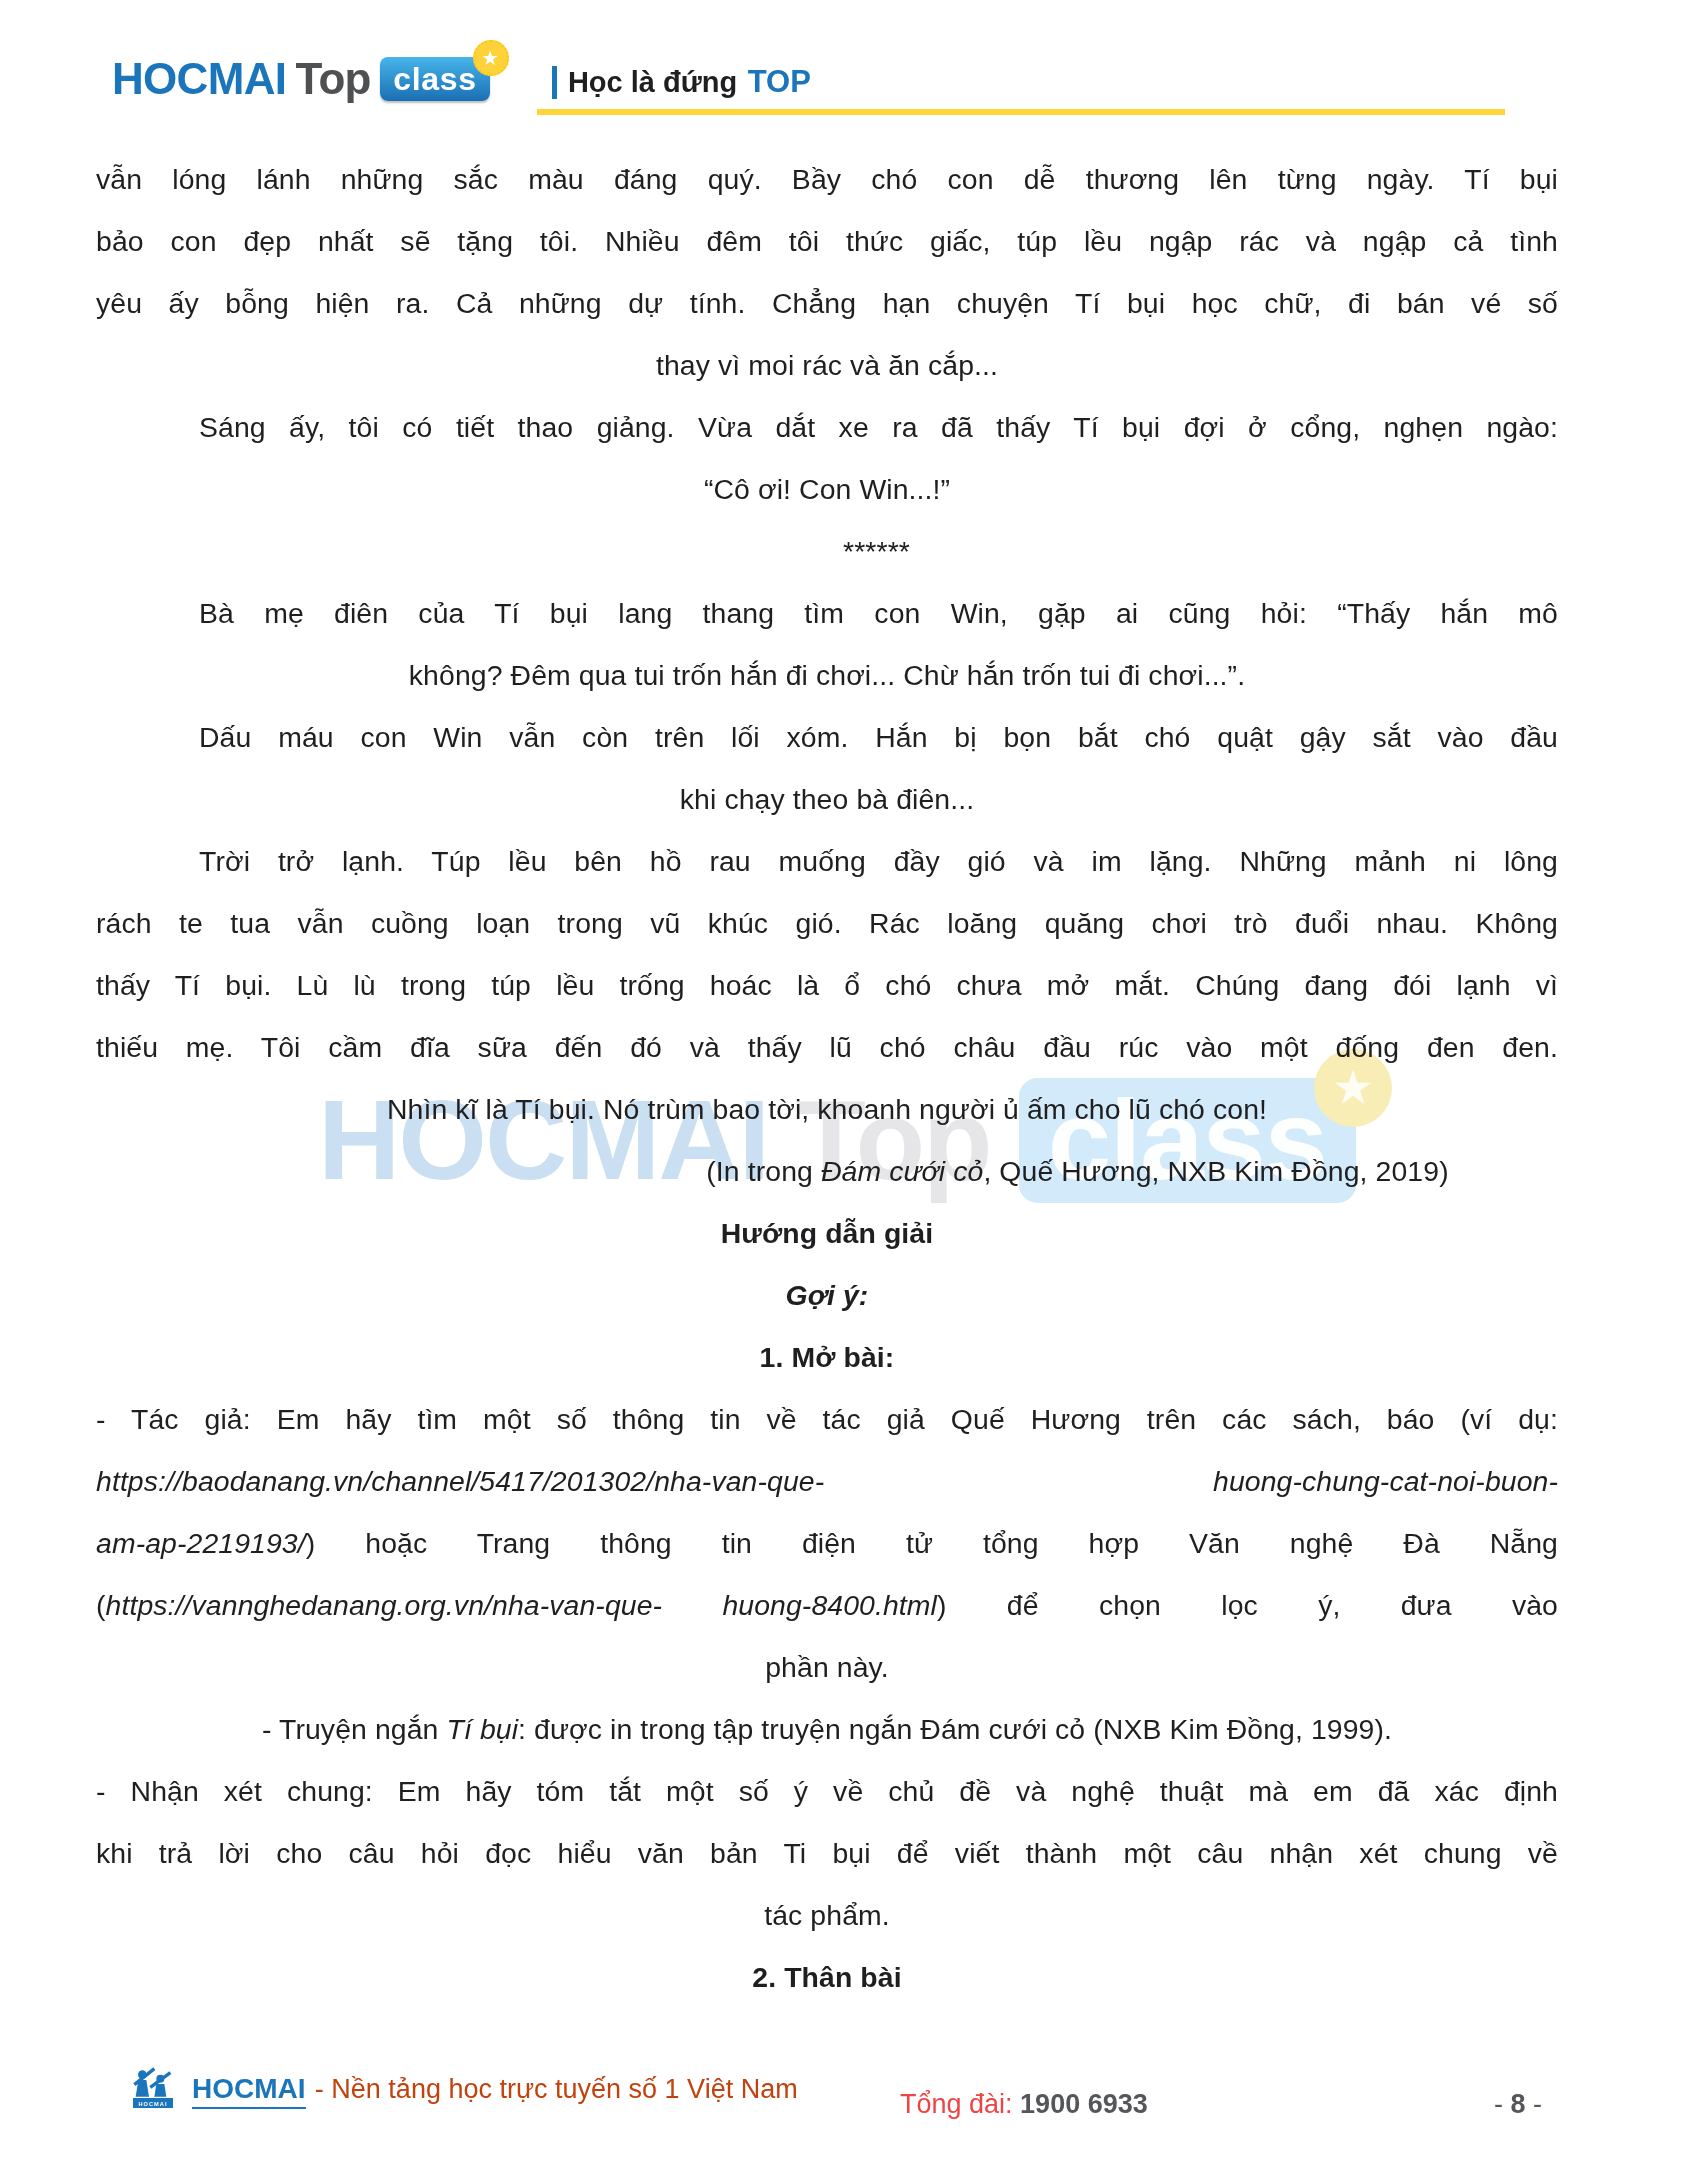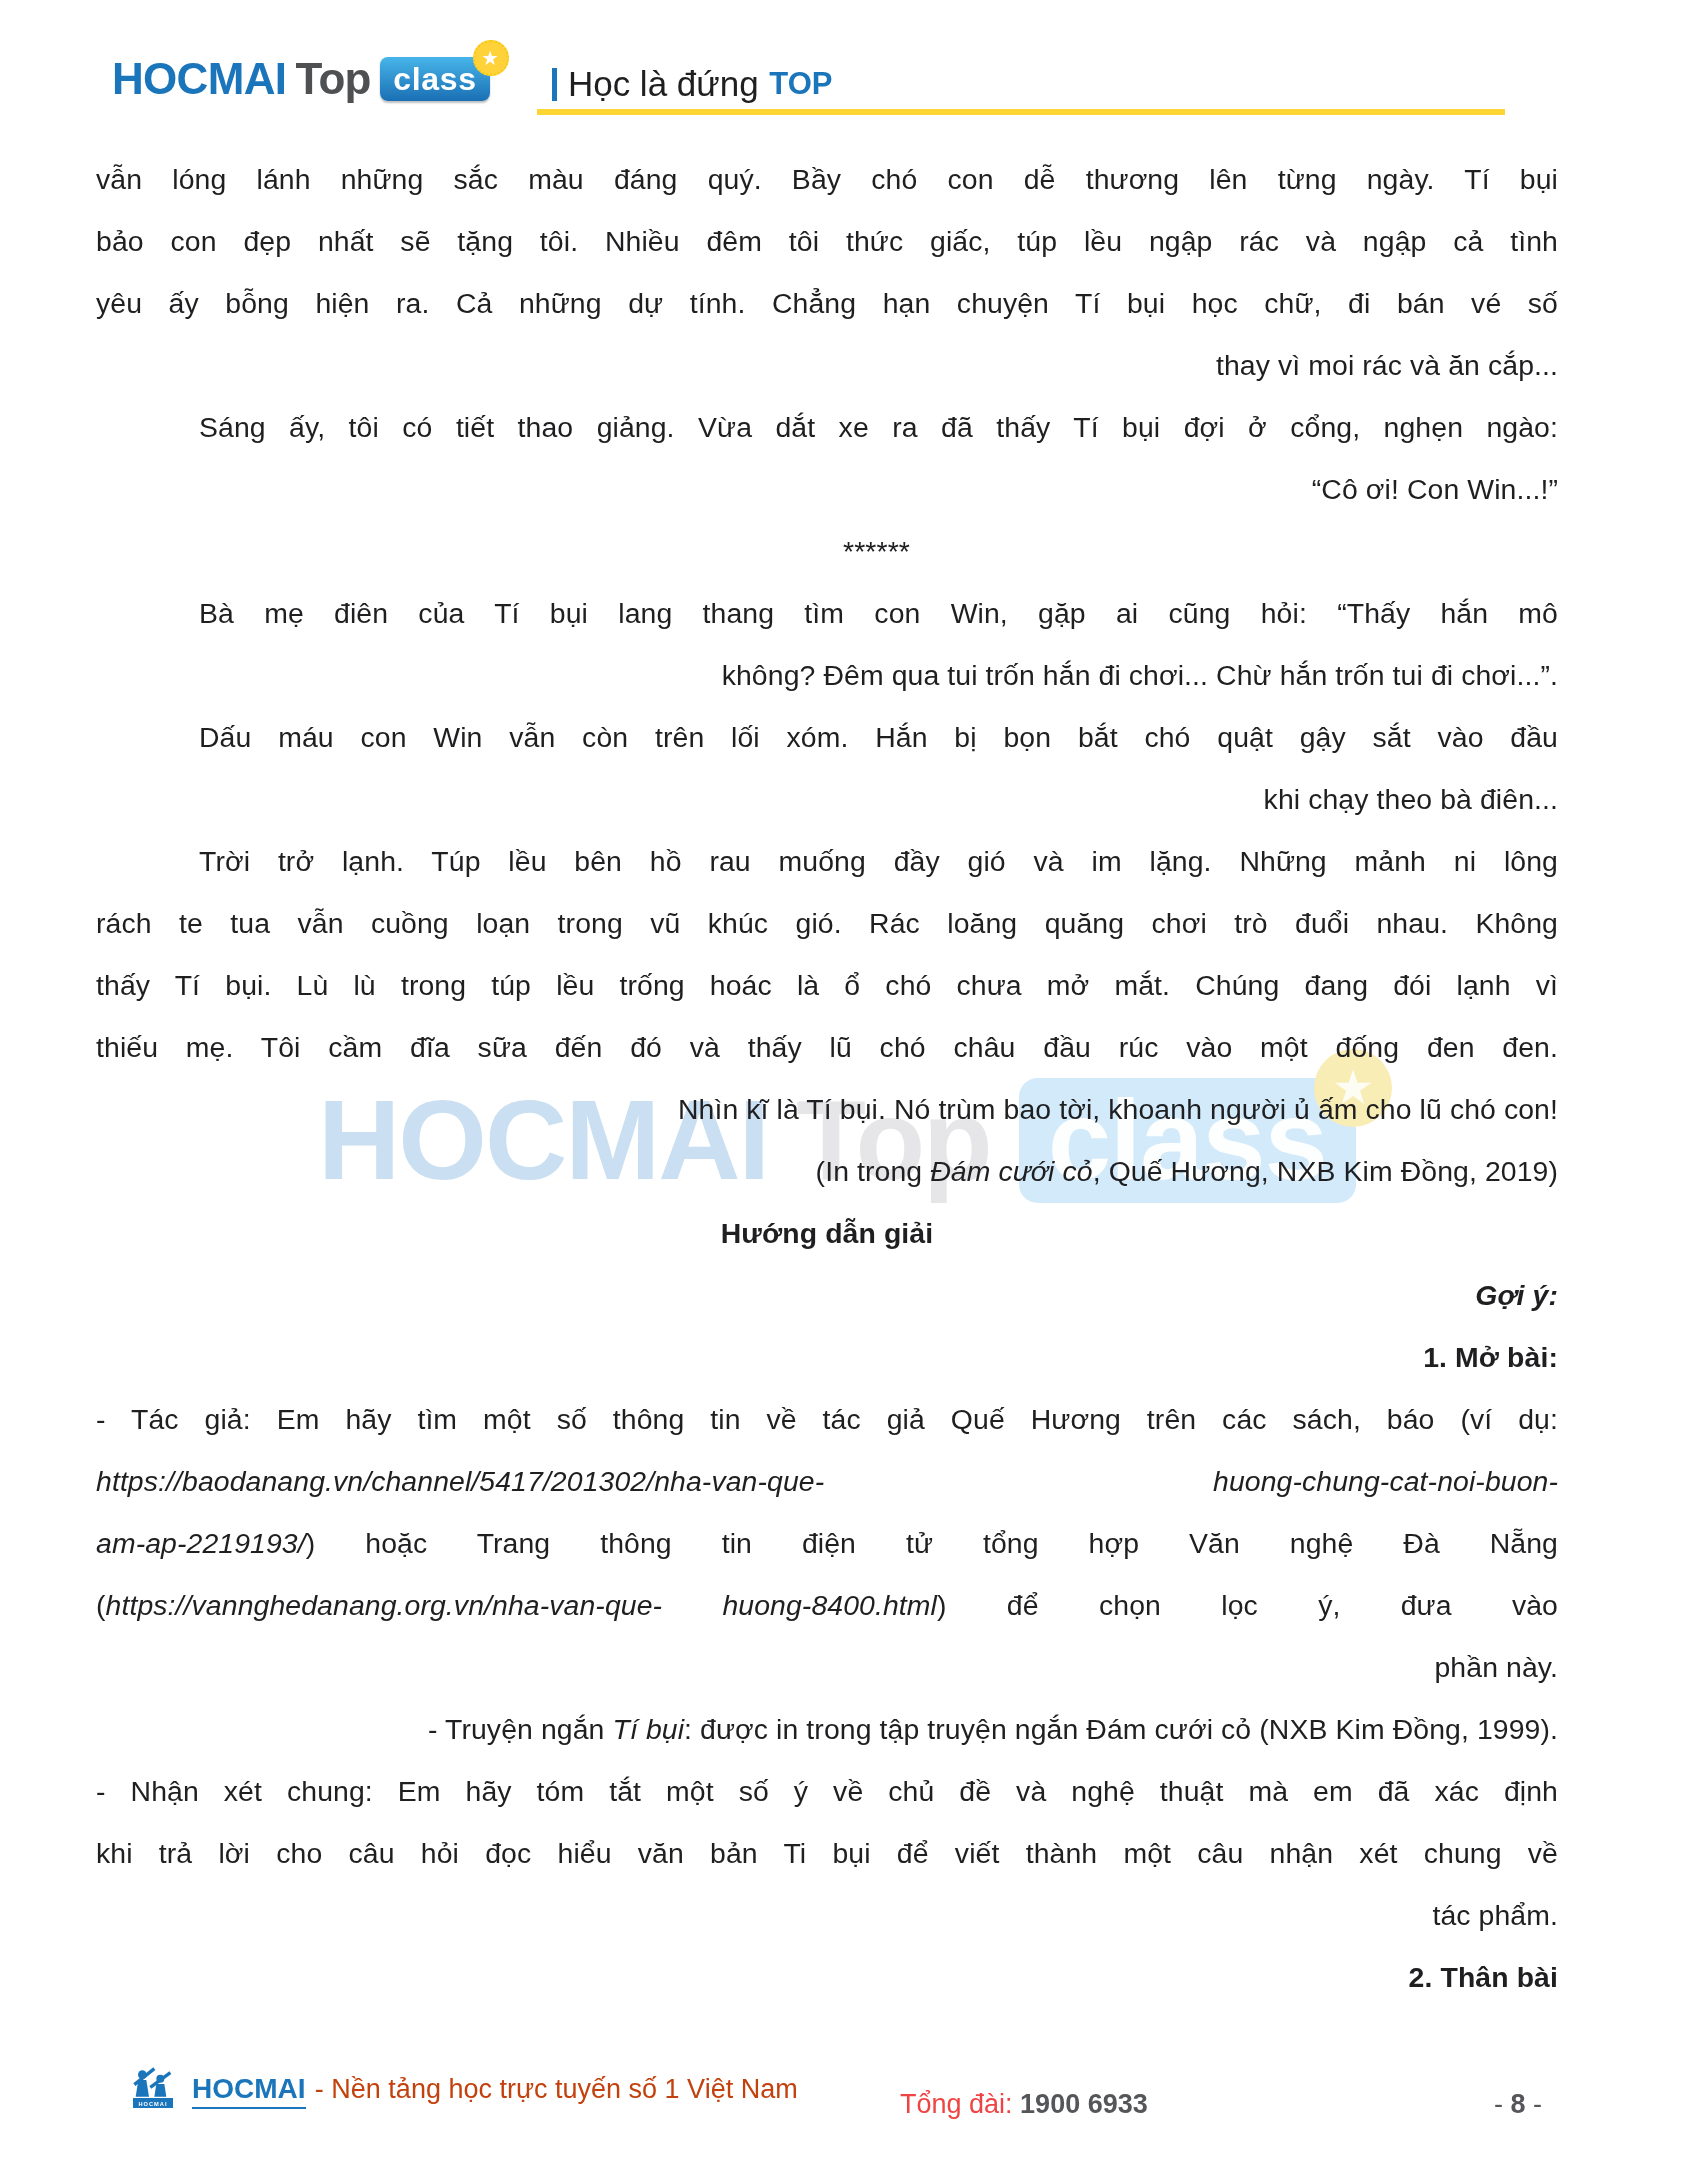--- a/index.html
+++ b/index.html
@@ -12,39 +12,39 @@
   .hdr-top{font-size:44px;font-weight:800;color:#4f5052;letter-spacing:-0.7px;}
   .hdr-classbox{position:relative;background:linear-gradient(180deg,#47b5e9,#1a6fb4);
         border-radius:8px;height:44px;display:flex;align-items:center;padding:0 13.2px;
         box-shadow:0 1.3px 2px rgba(0,0,0,.25);}
   .hdr-classbox span{font-size:32px;font-weight:800;color:#ffffff;letter-spacing:0.7px;}
   .badge{position:absolute;display:flex;align-items:center;justify-content:center;border-radius:50%;}
   .hdr-star{top:-17px;right:-18.5px;width:32px;height:32px;background:#ffd23a;border:2px dotted #f6c912;}
   .hdr-star span{color:#ffffff;font-size:17px;line-height:1;}
   .hdr-tagline{position:absolute;left:552px;top:64px;display:flex;align-items:center;gap:10.6px;}
   .tag-bar{width:5.3px;height:33px;background:#1b75bb;}
-  .tag-text{font-size:35px;font-weight:400;color:#1f1f21;}
+  .tag-text{font-size:29px;font-weight:700;color:#1f1f21;}
   .tag-top{font-size:31px;font-weight:800;color:#1b75bb;}
   .hdr-underline{position:absolute;left:537px;top:109px;width:968px;height:6px;background:#fdd535;}
 
   
   .wm{position:absolute;left:318px;top:1078px;z-index:0;display:flex;align-items:center;gap:28px;
       line-height:1;white-space:nowrap;}
   .wm-hocmai{font-size:114px;font-weight:800;color:#cadff1;letter-spacing:-2px;}
   .wm-top{font-size:114px;font-weight:800;color:#e6e6e8;letter-spacing:-2px;}
   .wm-classbox{position:relative;background:#d2eafa;border-radius:18.5px;padding:5.3px 29px;}
   .wm-classbox>span{font-size:114px;font-weight:800;color:#fdfefe;letter-spacing:-1.3px;}
   .wm-star{top:-29px;right:-36px;width:78px;height:78px;background:#f9edb6;}
   .wm-star span{color:#fdfdf4;font-size:42px;line-height:1;}
 
   
   .content{position:absolute;left:96px;top:148px;width:1462px;z-index:1;}
   .ln{height:62px;line-height:62px;font-size:28.4px;letter-spacing:0.1px;white-space:normal;}
   .ln.j{text-align:justify;text-align-last:justify;}
-  .ln.l{text-align:right;}
+  .ln.l{text-align:center;}
   .ln.c{text-align:center;}
   .ln.ind{text-indent:103px;}
   .it{font-style:italic;}
   .bd{font-weight:bold;}
 
   
   .footer-left{position:absolute;left:131px;top:2066px;display:flex;align-items:flex-end;gap:17px;z-index:2;}
   .f-icon{width:44px;height:44px;flex:0 0 auto;}
   .f-textrow{display:flex;align-items:baseline;gap:9.3px;padding-bottom:1.3px;}
   .f-brand{font-size:28px;font-weight:800;color:#1b75bb;border-bottom:2.6px solid #1b75bb;padding-bottom:1.3px;}

